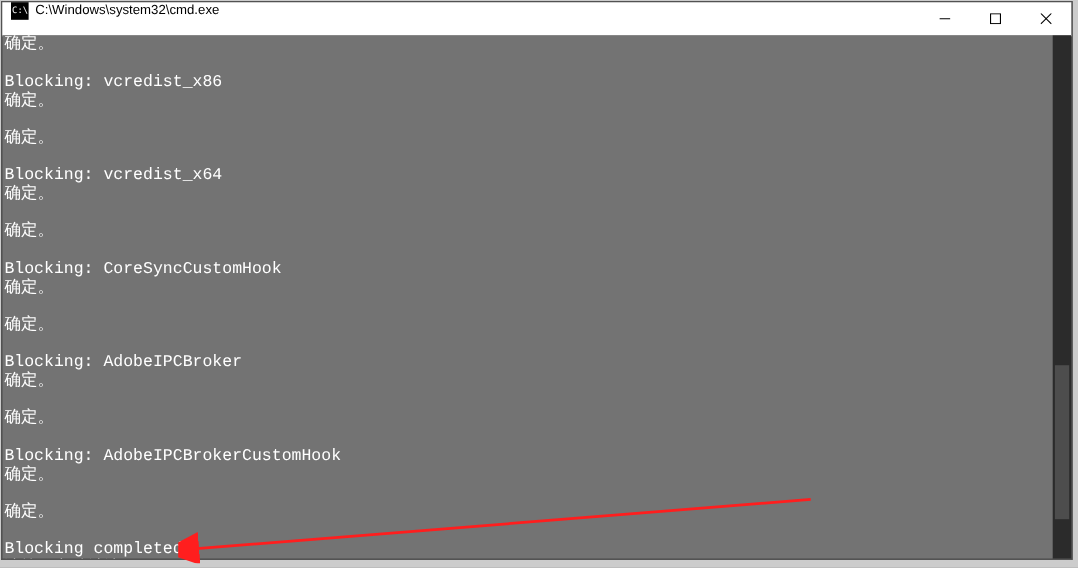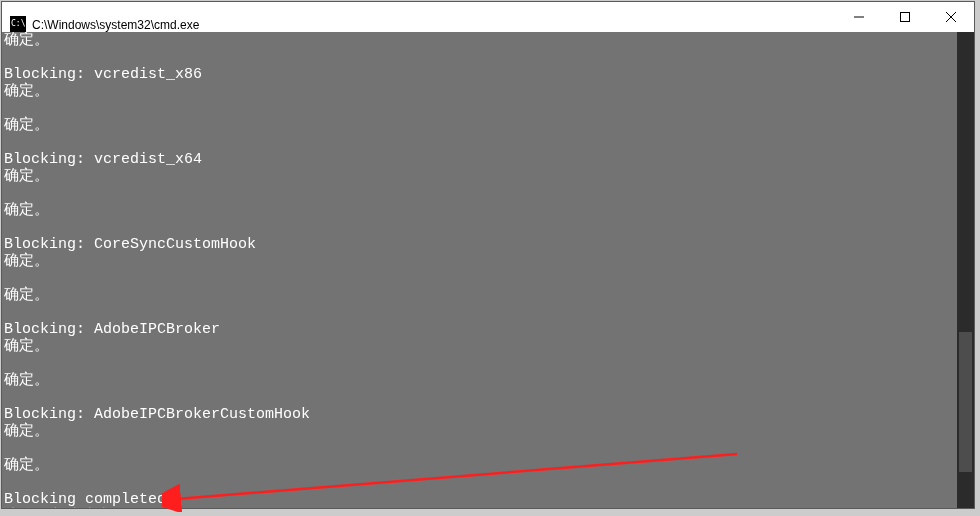--- a/index.html
+++ b/index.html
@@ -17,21 +17,21 @@
     height: 508px;
     margin: 1px 0 0 1px;
     background: #000;
     border: 1px solid #5a5a5a;
     box-sizing: border-box;
   }
   .titlebar {
     height: 30px;
     background: #fff;
     display: flex;
-    align-items: flex-end;
+    align-items: flex-start;
     border-bottom: 1px solid #d0d0d0;
     user-select: none;
   }
   .titlebar .app-icon {
     width: 16px;
     height: 16px;
     margin: 0 6px 0 8px;
     background: #000;
     position: relative;
     display: inline-block;

